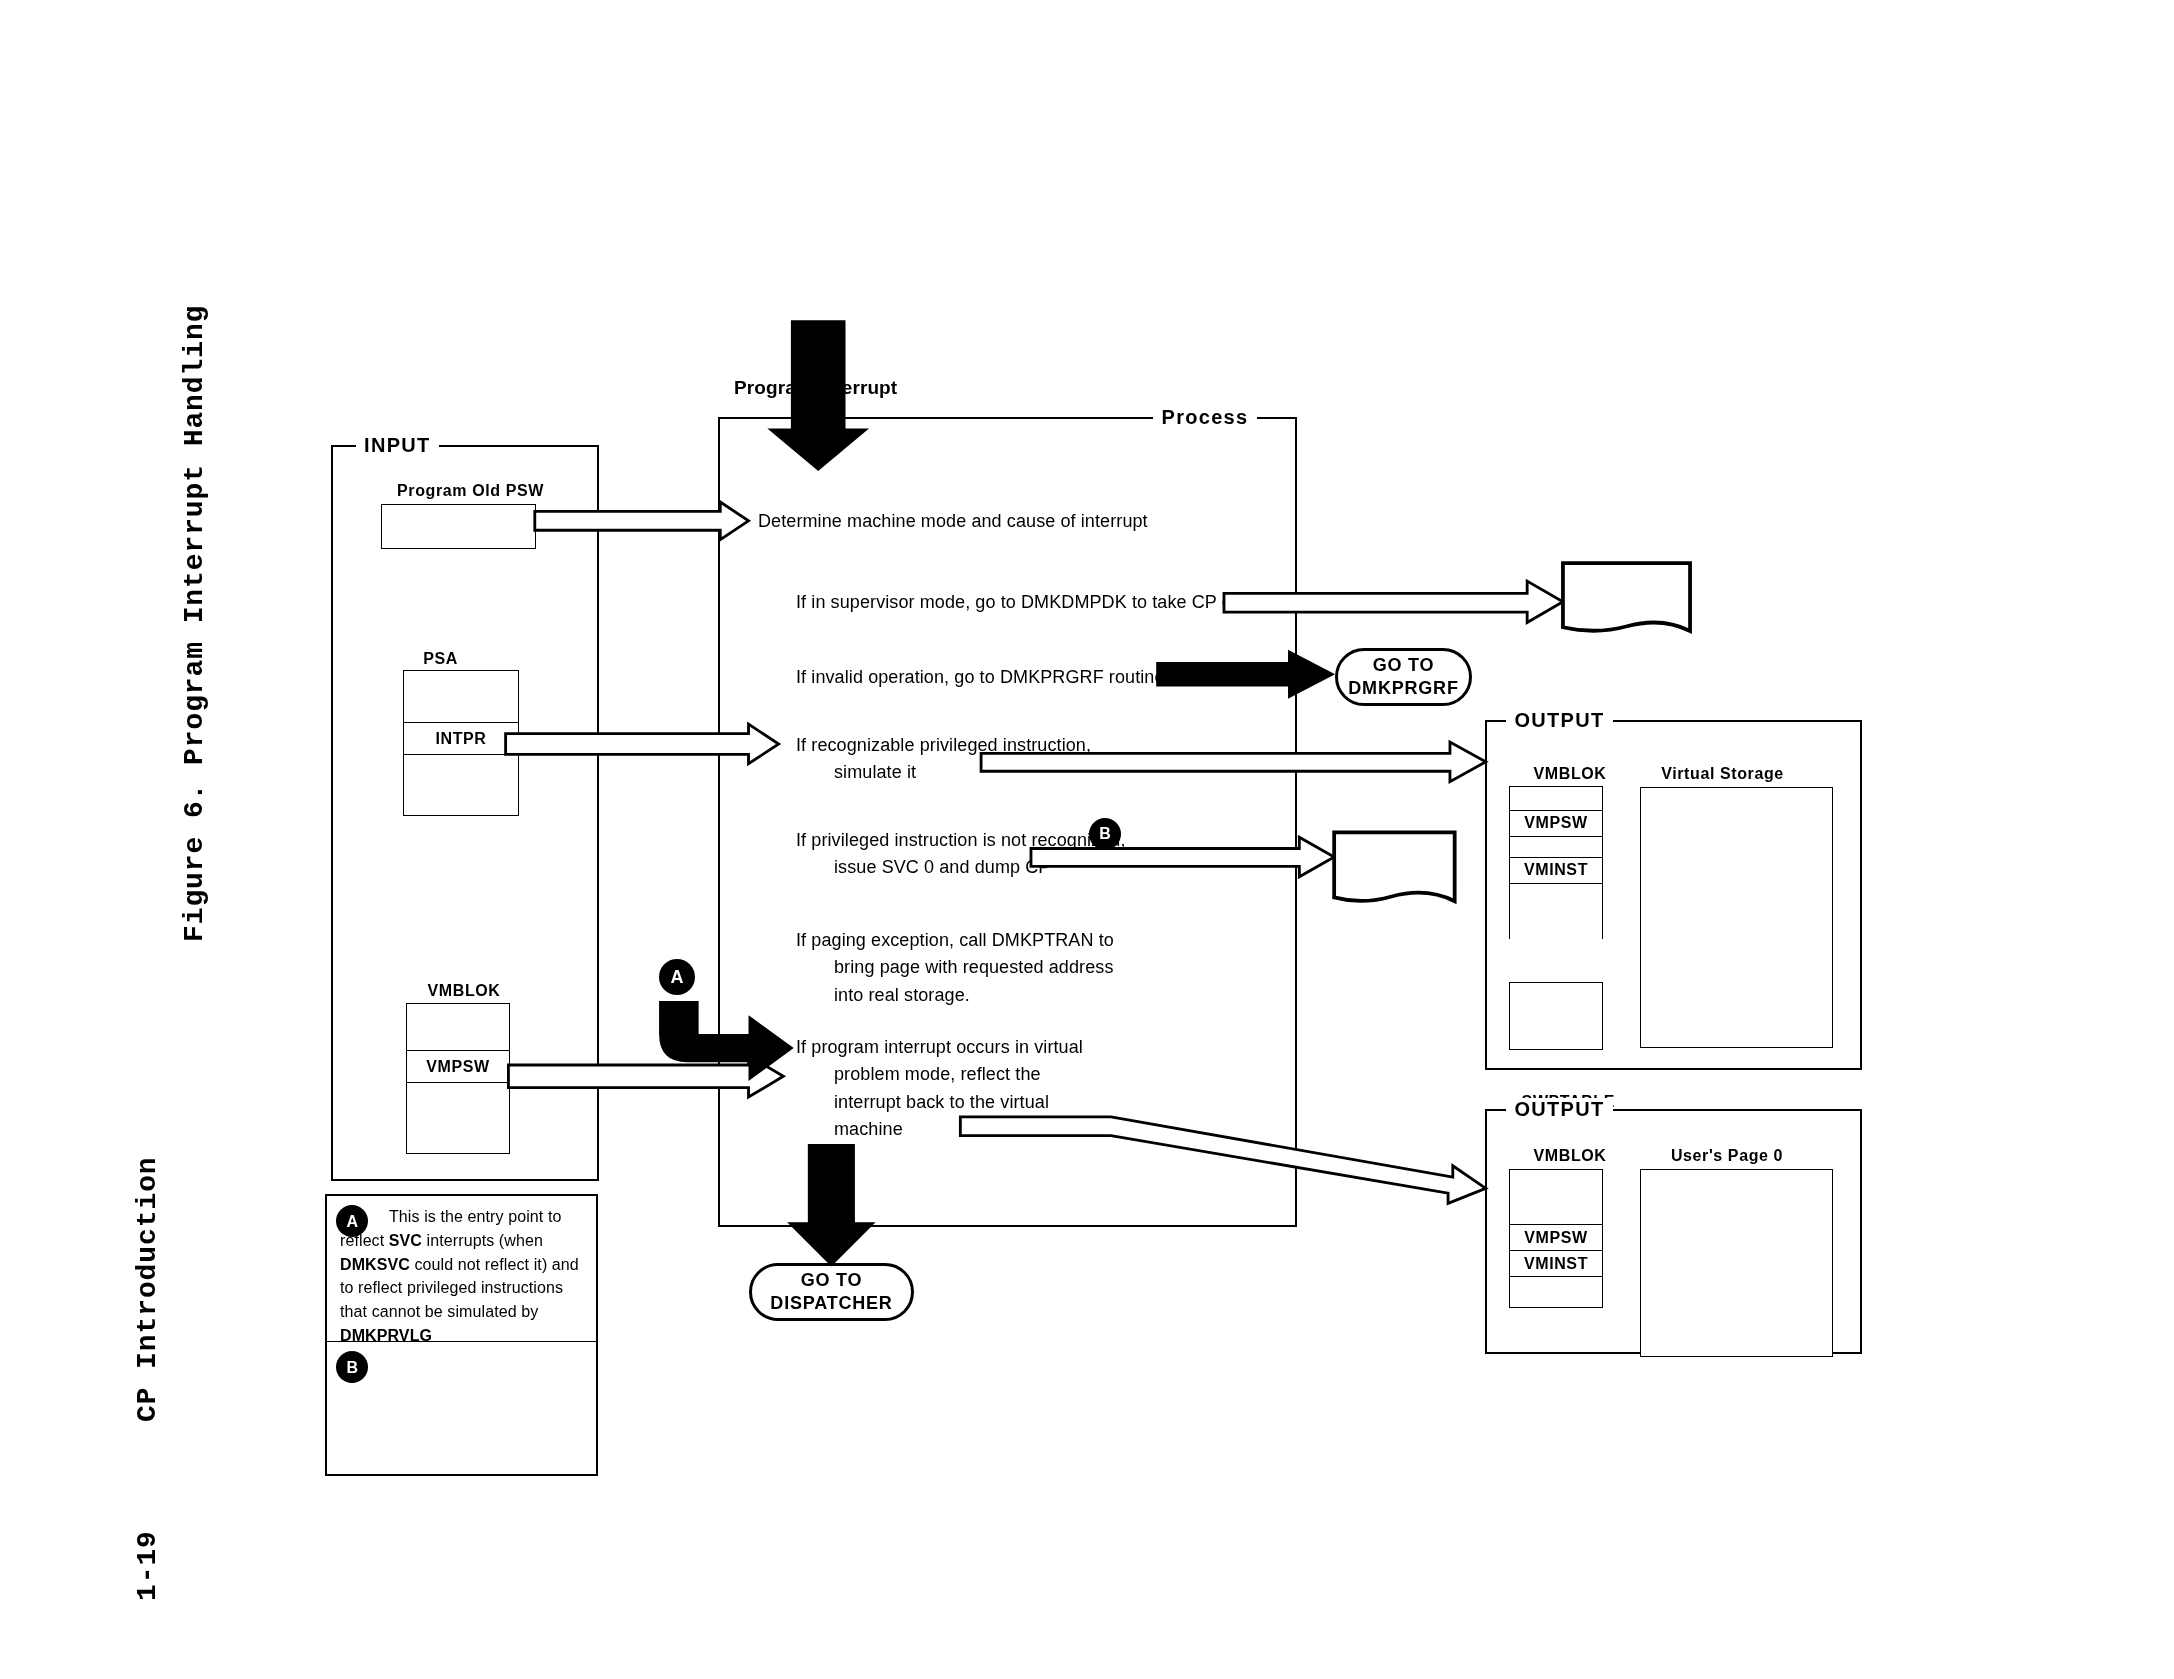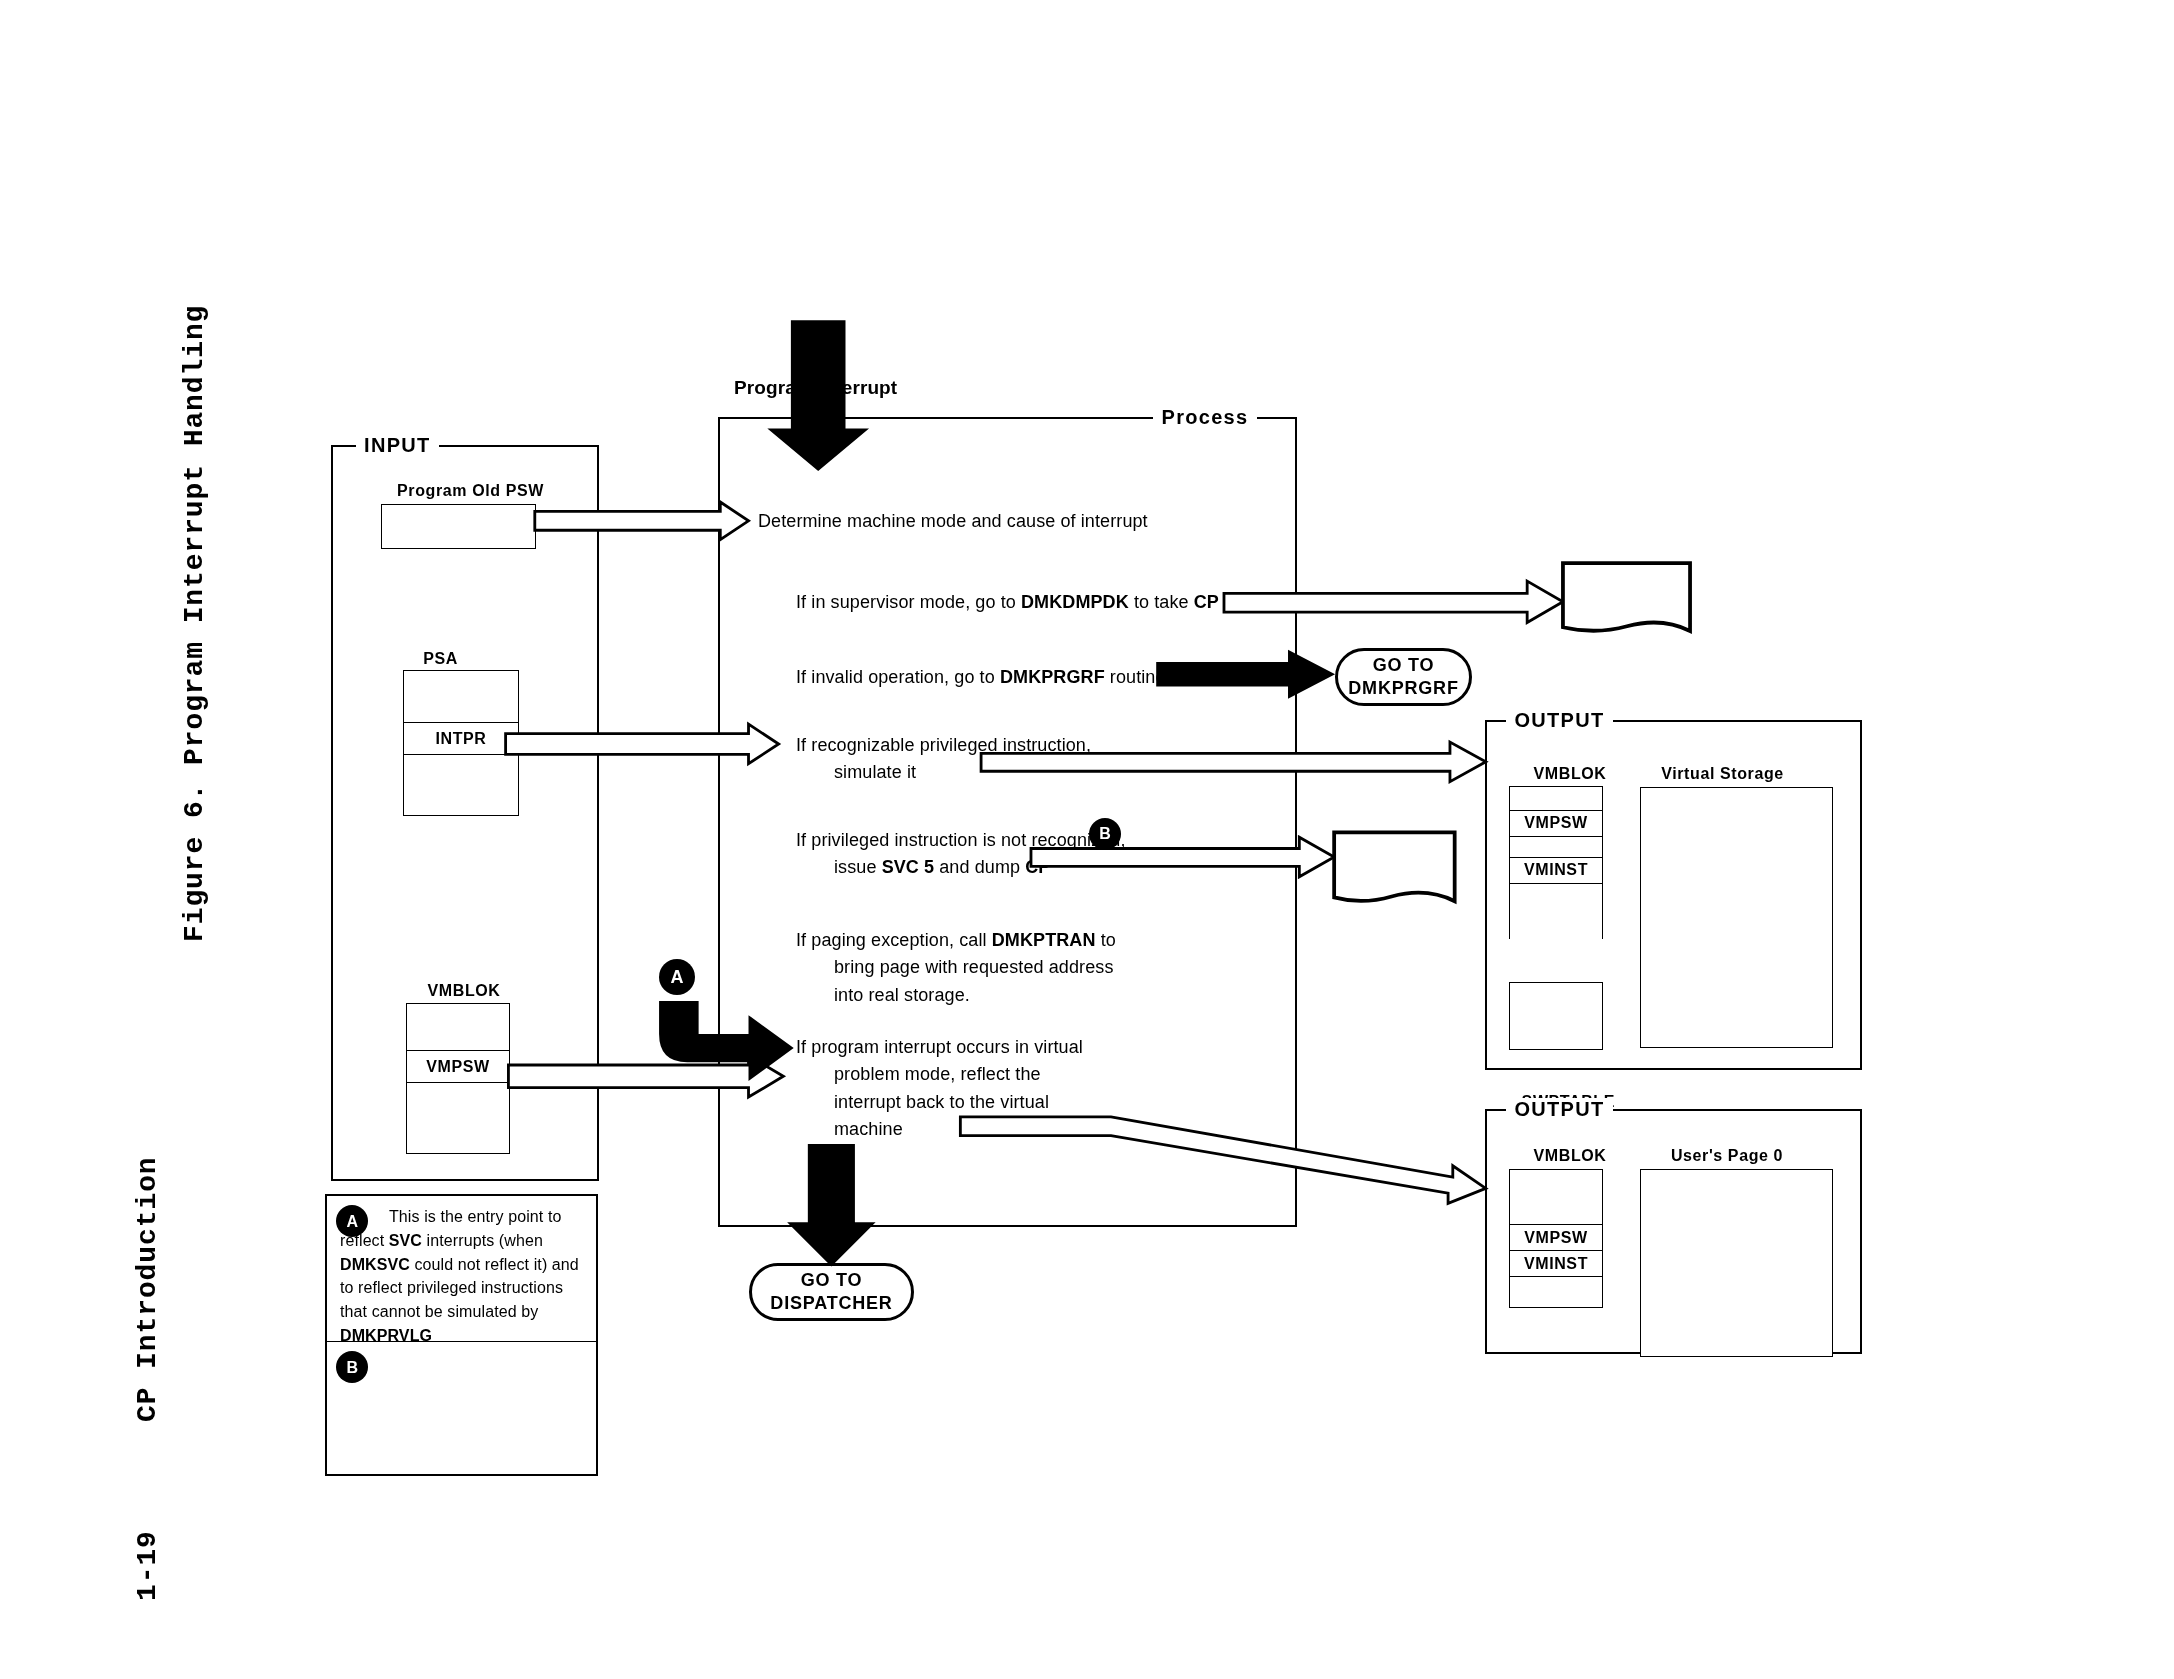--- a/index.html
+++ b/index.html
@@ -100,21 +100,21 @@
 
   
   .step {
     position: absolute;
     font-size: 18px;
     line-height: 1.52;
     color: #000;
     white-space: pre-line;
     letter-spacing: 0.1px;
   }
-  .step b { font-weight: bold; }
+  .step b { font-weight: normal; }
 
   
   .marker {
     position: absolute;
     width: 36px;
     height: 36px;
     border-radius: 50%;
     background: #000;
     color: #fff;
     font-size: 18px;
@@ -219,21 +219,21 @@
   <div class="step" style="left:734px; top:374px; font-weight:bold; font-size:19px;">Program Interrupt</div>
 
   <div class="step" style="left:758px; top:508px;">Determine machine mode and cause of interrupt</div>
 
   <div class="step" style="left:796px; top:589px;">If in supervisor mode, go to <b>DMKDMPDK</b> to take <b>CP</b> dump</div>
 
   <div class="step" style="left:796px; top:664px;">If invalid operation, go to <b>DMKPRGRF</b> routine</div>
 
   <div class="step" style="left:796px; top:732px;">If recognizable privileged instruction,<br><span style="margin-left:38px;margin-top:30px;">simulate it</span></div>
 
-  <div class="step" style="left:796px; top:827px;">If privileged instruction is not recognized,<br><span style="margin-left:38px;">issue <b>SVC 5</b> and dump <b>CP</b></span></div>
+  <div class="step" style="left:796px; top:827px;">If privileged instruction is not recognized,<br><span style="margin-left:38px;">issue <b>SVC 0</b> and dump <b>CP</b></span></div>
 
   <div class="step" style="left:796px; top:1034px;">If program interrupt occurs in virtual<br><span style="margin-left:38px;">problem mode, reflect the</span><br><span style="margin-left:38px;">interrupt back to the virtual</span><br><span style="margin-left:38px;">machine</span></div>
 
   <div class="step" style="left:796px; top:927px;">If paging exception, call <b>DMKPTRAN</b> to<br><span style="margin-left:38px;">bring page with requested address</span><br><span style="margin-left:38px;">into real storage.</span></div>
 
   <div class="marker small" style="left:1089px; top:818px;">B</div>
   <div class="marker" style="left:659px; top:959px;">A</div>
 
   <div class="terminator" id="goto-dmkprgrf" style="left:1335px; top:648px; width:137px; height:58px;">
     <span>GO TO</span>

